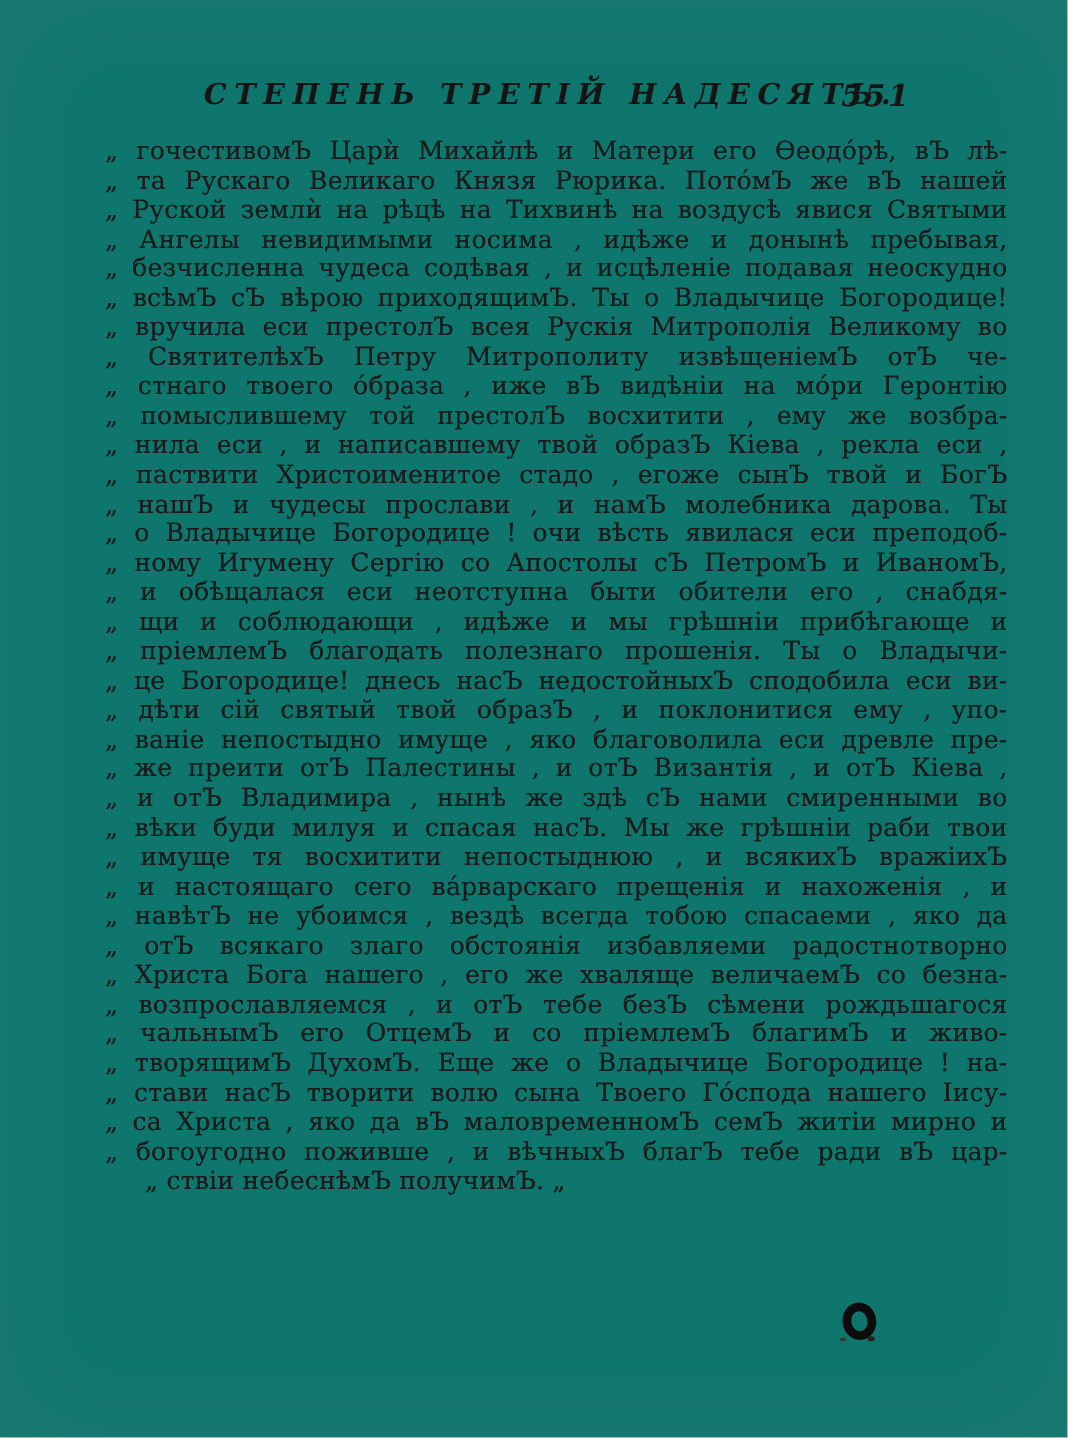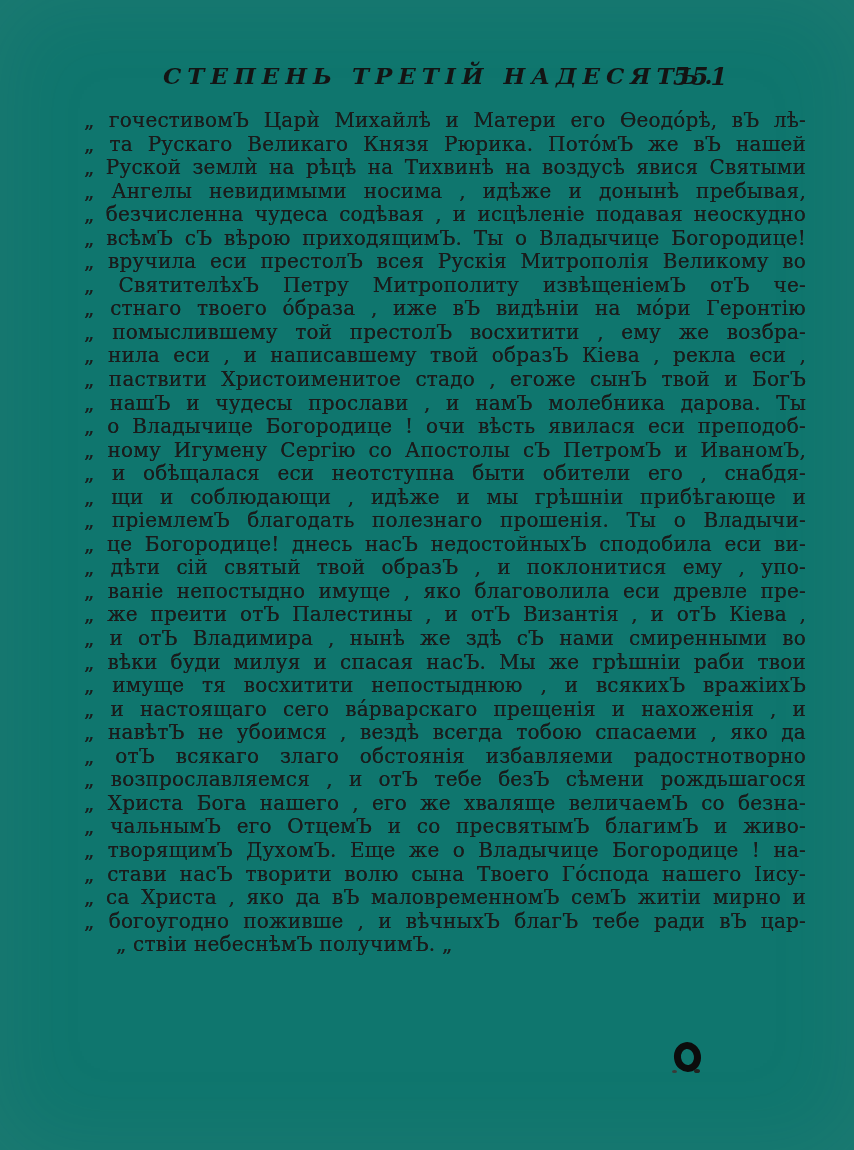--- a/index.html
+++ b/index.html
@@ -137,23 +137,23 @@
       <div class="text-line">„ це Богородице!  днесь насЪ недостойныхЪ сподобила еси ви-</div>
       <div class="text-line">„ дѣти сій святый твой образЪ ,  и поклонитися ему ,  упо-</div>
       <div class="text-line">„ ваніе непостыдно имуще ,  яко благоволила еси древле пре-</div>
       <div class="text-line">„ же преити отЪ Палестины ,  и отЪ Византія ,  и отЪ Кіева ,</div>
       <div class="text-line">„ и отЪ Владимира ,  нынѣ же здѣ сЪ нами смиренными во</div>
       <div class="text-line">„ вѣки буди милуя и спасая насЪ.  Мы же грѣшніи раби твои</div>
       <div class="text-line">„ имуще тя восхитити непостыднюю ,  и всякихЪ вражіихЪ</div>
       <div class="text-line">„ и настоящаго сего ва́рварскаго прещенія и нахоженія ,  и</div>
       <div class="text-line">„ навѣтЪ не убоимся ,  вездѣ всегда тобою спасаеми ,  яко да</div>
       <div class="text-line">„ отЪ всякаго злаго обстоянія избавляеми радостнотворно</div>
+      <div class="text-line">„ Христа Бога нашего ,  его же хваляще величаемЪ со безна-</div>
       <div class="text-line">„ возпрославляемся ,  и отЪ тебе безЪ сѣмени рождьшагося</div>
-      <div class="text-line">„ Христа Бога нашего ,  его же хваляще величаемЪ со безна-</div>
-      <div class="text-line">„ чальнымЪ его ОтцемЪ и со пресвятымЪ благимЪ и живо-</div>
+      <div class="text-line">„ чальнымЪ его ОтцемЪ и со пріемлемЪ благимЪ и живо-</div>
       <div class="text-line">„ творящимЪ ДухомЪ.  Еще же о Владычице Богородице !  на-</div>
       <div class="text-line">„ стави насЪ творити волю сына Твоего Го́спода нашего Іису-</div>
       <div class="text-line">„ са Христа ,  яко да вЪ маловременномЪ семЪ житіи мирно и</div>
       <div class="text-line">„ богоугодно поживше ,  и вѣчныхЪ благЪ тебе ради вЪ цар-</div>
       <div class="text-line last">„ ствіи небеснѣмЪ получимЪ. „</div>
     </div>
 
   <div class="ornament">
     <div class="ring"></div>
     <div class="speck-a"></div>

